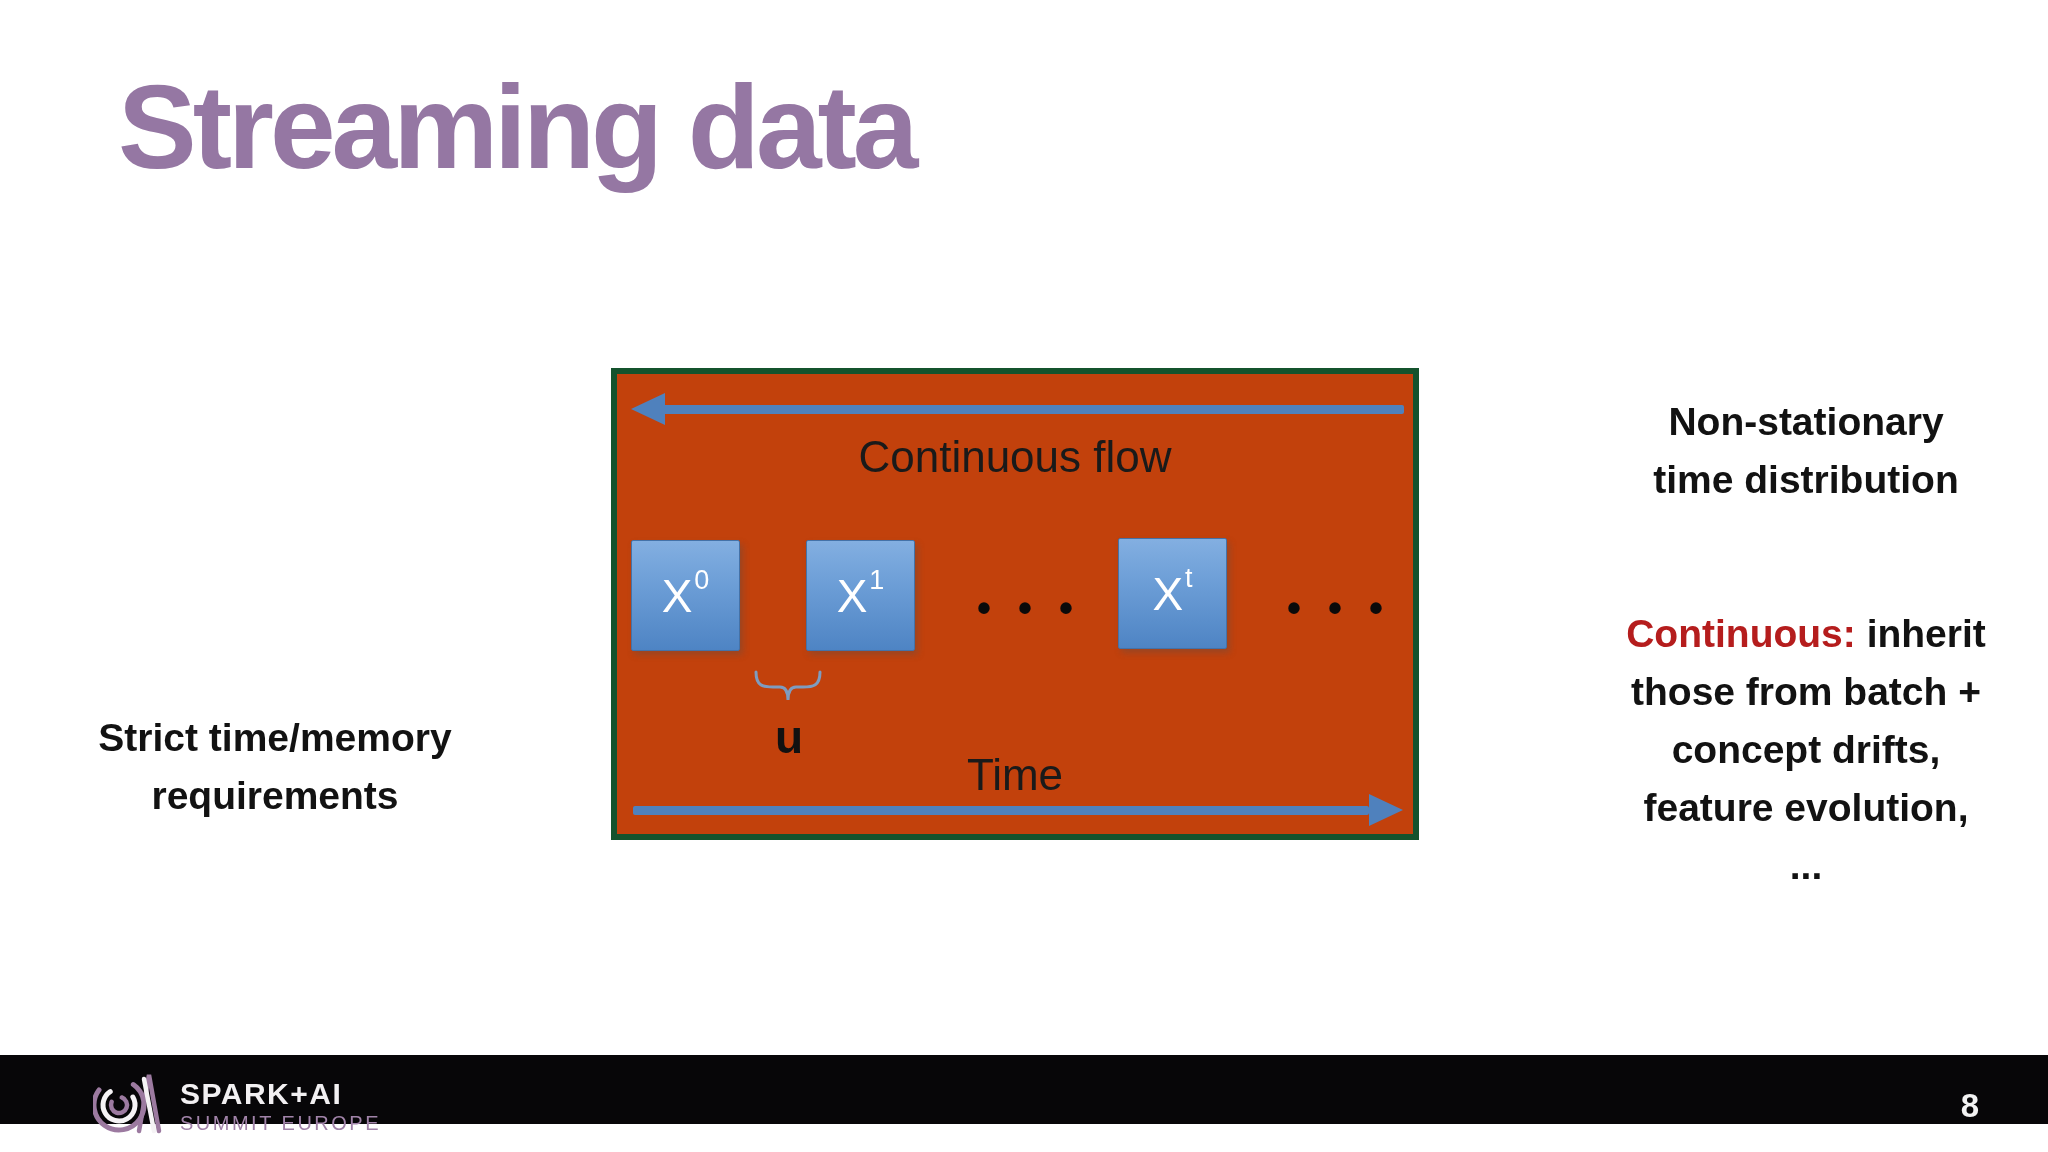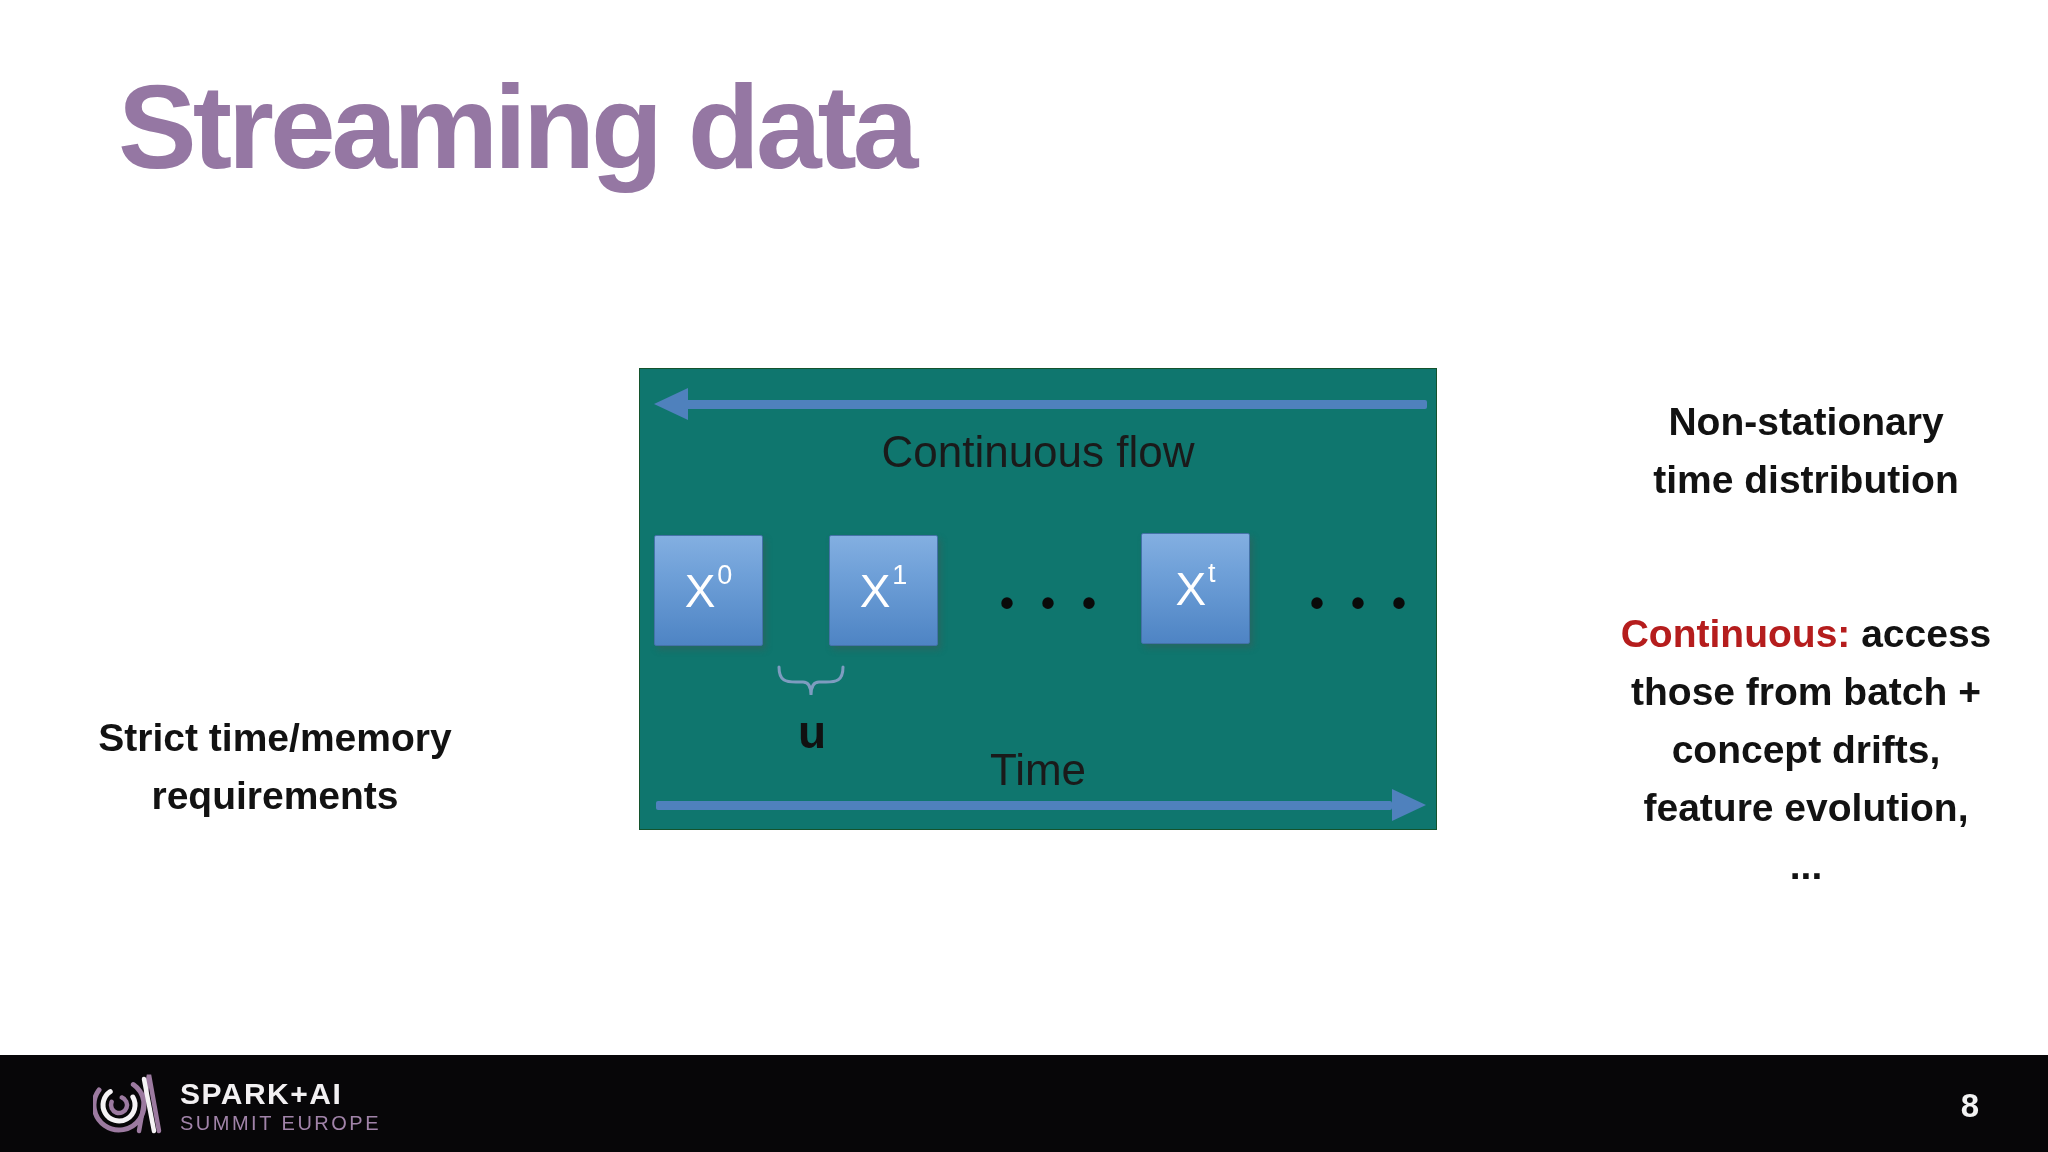--- a/index.html
+++ b/index.html
@@ -21,21 +21,21 @@
     font-size:39px; font-weight:bold; line-height:58px; text-align:center;
     color:#121212;
   }
   .left-col{left:30px; width:490px;}
   .right-col{left:1566px; width:480px;}
   .red{color:#B51D1D;}
 
   
   .diagram{
     left:611px; top:368px; width:796px; height:460px;
-    border:1px solid #14532d; background:#0f766e;margin-left:28px;
+    border:6px solid #14532d; background:#c2410c;
   }
   .d-label{width:100%; text-align:center; font-size:44px; color:#1a1a1a;}
 
   
   .arrow{height:9px; background:#4F81BD; border-radius:2px;}
   .head-left{
     width:0; height:0; border-style:solid;
     border-width:16px 34px 16px 0; border-color:transparent #4F81BD transparent transparent;
   }
   .head-right{
@@ -52,21 +52,21 @@
     display:flex; align-items:center; justify-content:center;
     color:#ffffff; font-size:46px;
   }
   .chunk .sup{font-size:27px; position:relative; top:-15px; margin-left:2px;}
 
   .dots{font-size:40px; font-weight:bold; color:#0a0a0a; text-align:center; word-spacing:12px; letter-spacing:2px;}
   .u-label{font-size:46px; font-weight:600; text-align:center; color:#111;}
 
   
   .footer{
-    left:0; top:1055px; width:2048px; height:97px; background:#070608;
+    left:0; top:1055px; width:2048px; height:69px; background:#070608;
   }
   .logo-primary{
     left:180px; top:22px; font-size:30px; font-weight:bold; color:#f2f0f2;
     letter-spacing:1.5px;
   }
   .logo-secondary{
     left:180px; top:57px; font-size:20px; color:#A183A9; letter-spacing:2.5px;
   }
   .hashtag{
     left:960px; top:30px; width:300px; text-align:center;
@@ -83,21 +83,21 @@
 <div class="slide">
 
   <div class="abs title">Streaming data</div>
 
   <div class="abs side-block left-col multiline" style="top:679px;margin-top:30px;">Strict time/memory
 requirements</div>
 
   <div class="abs side-block right-col multiline" style="top:393px;">Non-stationary
 time distribution</div>
   <div class="abs side-block right-col" style="top:605px;">
-    <div><span class="red">Continuous:</span><span> access</span></div>
+    <div><span class="red">Continuous:</span><span> inherit</span></div>
     <div class="multiline">those from batch +
 concept drifts,
 feature evolution,
 ...</div>
   </div>
 
   <div class="abs diagram">
 
     <div class="abs head-left" style="left:14px; top:19px;"></div>
     <div class="abs arrow" style="left:44px; top:31px; width:743px;"></div>

